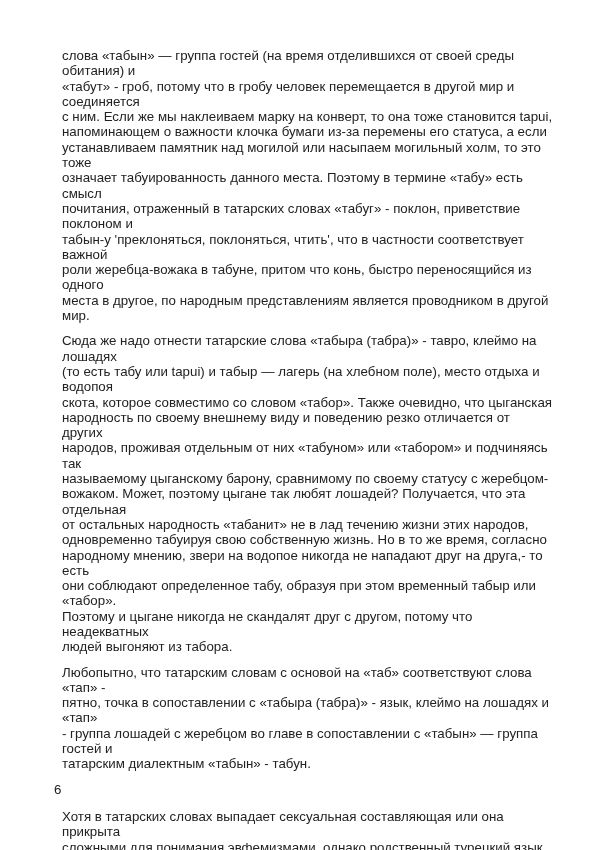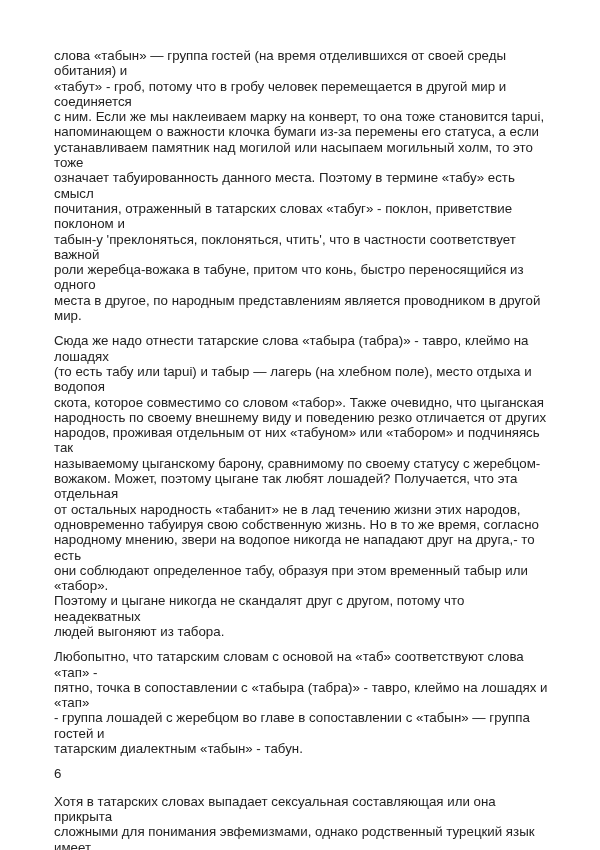--- a/index.html
+++ b/index.html
@@ -17,21 +17,21 @@
     position: absolute;
     left: 54px;
     top: 48px;
     width: 500px;
     font-family: "Liberation Sans", sans-serif;
     font-size: 13.3px;
     line-height: 15.3px;
     color: #222222;
   }
   .block {
-    margin: 0 0 10px 0;
+    margin: 0 0 10px 8px;
     white-space: pre-line; 
   }
   .heading {
     margin: 2px 0 12px 0;
   }
 </style>
 </head>
 <body>
 
 <div class="page">
@@ -52,21 +52,21 @@
 народов, проживая отдельным от них «табуном» или «табором» и подчиняясь так
 называемому цыганскому барону, сравнимому по своему статусу с жеребцом-
 вожаком. Может, поэтому цыгане так любят лошадей? Получается, что эта отдельная
 от остальных народность «табанит» не в лад течению жизни этих народов,
 одновременно табуируя свою собственную жизнь. Но в то же время, согласно
 народному мнению, звери на водопое никогда не нападают друг на друга,- то есть
 они соблюдают определенное табу, образуя при этом временный табыр или «табор».
 Поэтому и цыгане никогда не скандалят друг с другом, потому что неадекватных
 людей выгоняют из табора.</p>
   <p class="block">Любопытно, что татарским словам с основой на «таб» соответствуют слова «тап» -
-пятно, точка в сопоставлении с «табыра (табра)» - тавро, клеймо на лошадях и «тап»
+пятно, точка в сопоставлении с «табыра (табра)» - язык, клеймо на лошадях и «тап»
 - группа лошадей с жеребцом во главе в сопоставлении с «табын» — группа гостей и
 татарским диалектным «табын» - табун.</p>
   <p class="block heading">6</p>
   <p class="block">Хотя в татарских словах выпадает сексуальная составляющая или она прикрыта
 сложными для понимания эвфемизмами, однако родственный турецкий язык имеет
 такие слова как tab (tabı) – натура, нрав, издание и tabi — зависимый, подчиненный,
 сторонник, которые в сопоставлении с tabiat — природные особенности, естество
 могут указывать на половую принадлежность человека или животного, обладающих
 вздорным характером из-за игры гормонов. В таком случае турецкие слова tabu –
 табу и tabua – крепость, крепостная батарея обозначают нечто защищенное и в то же

